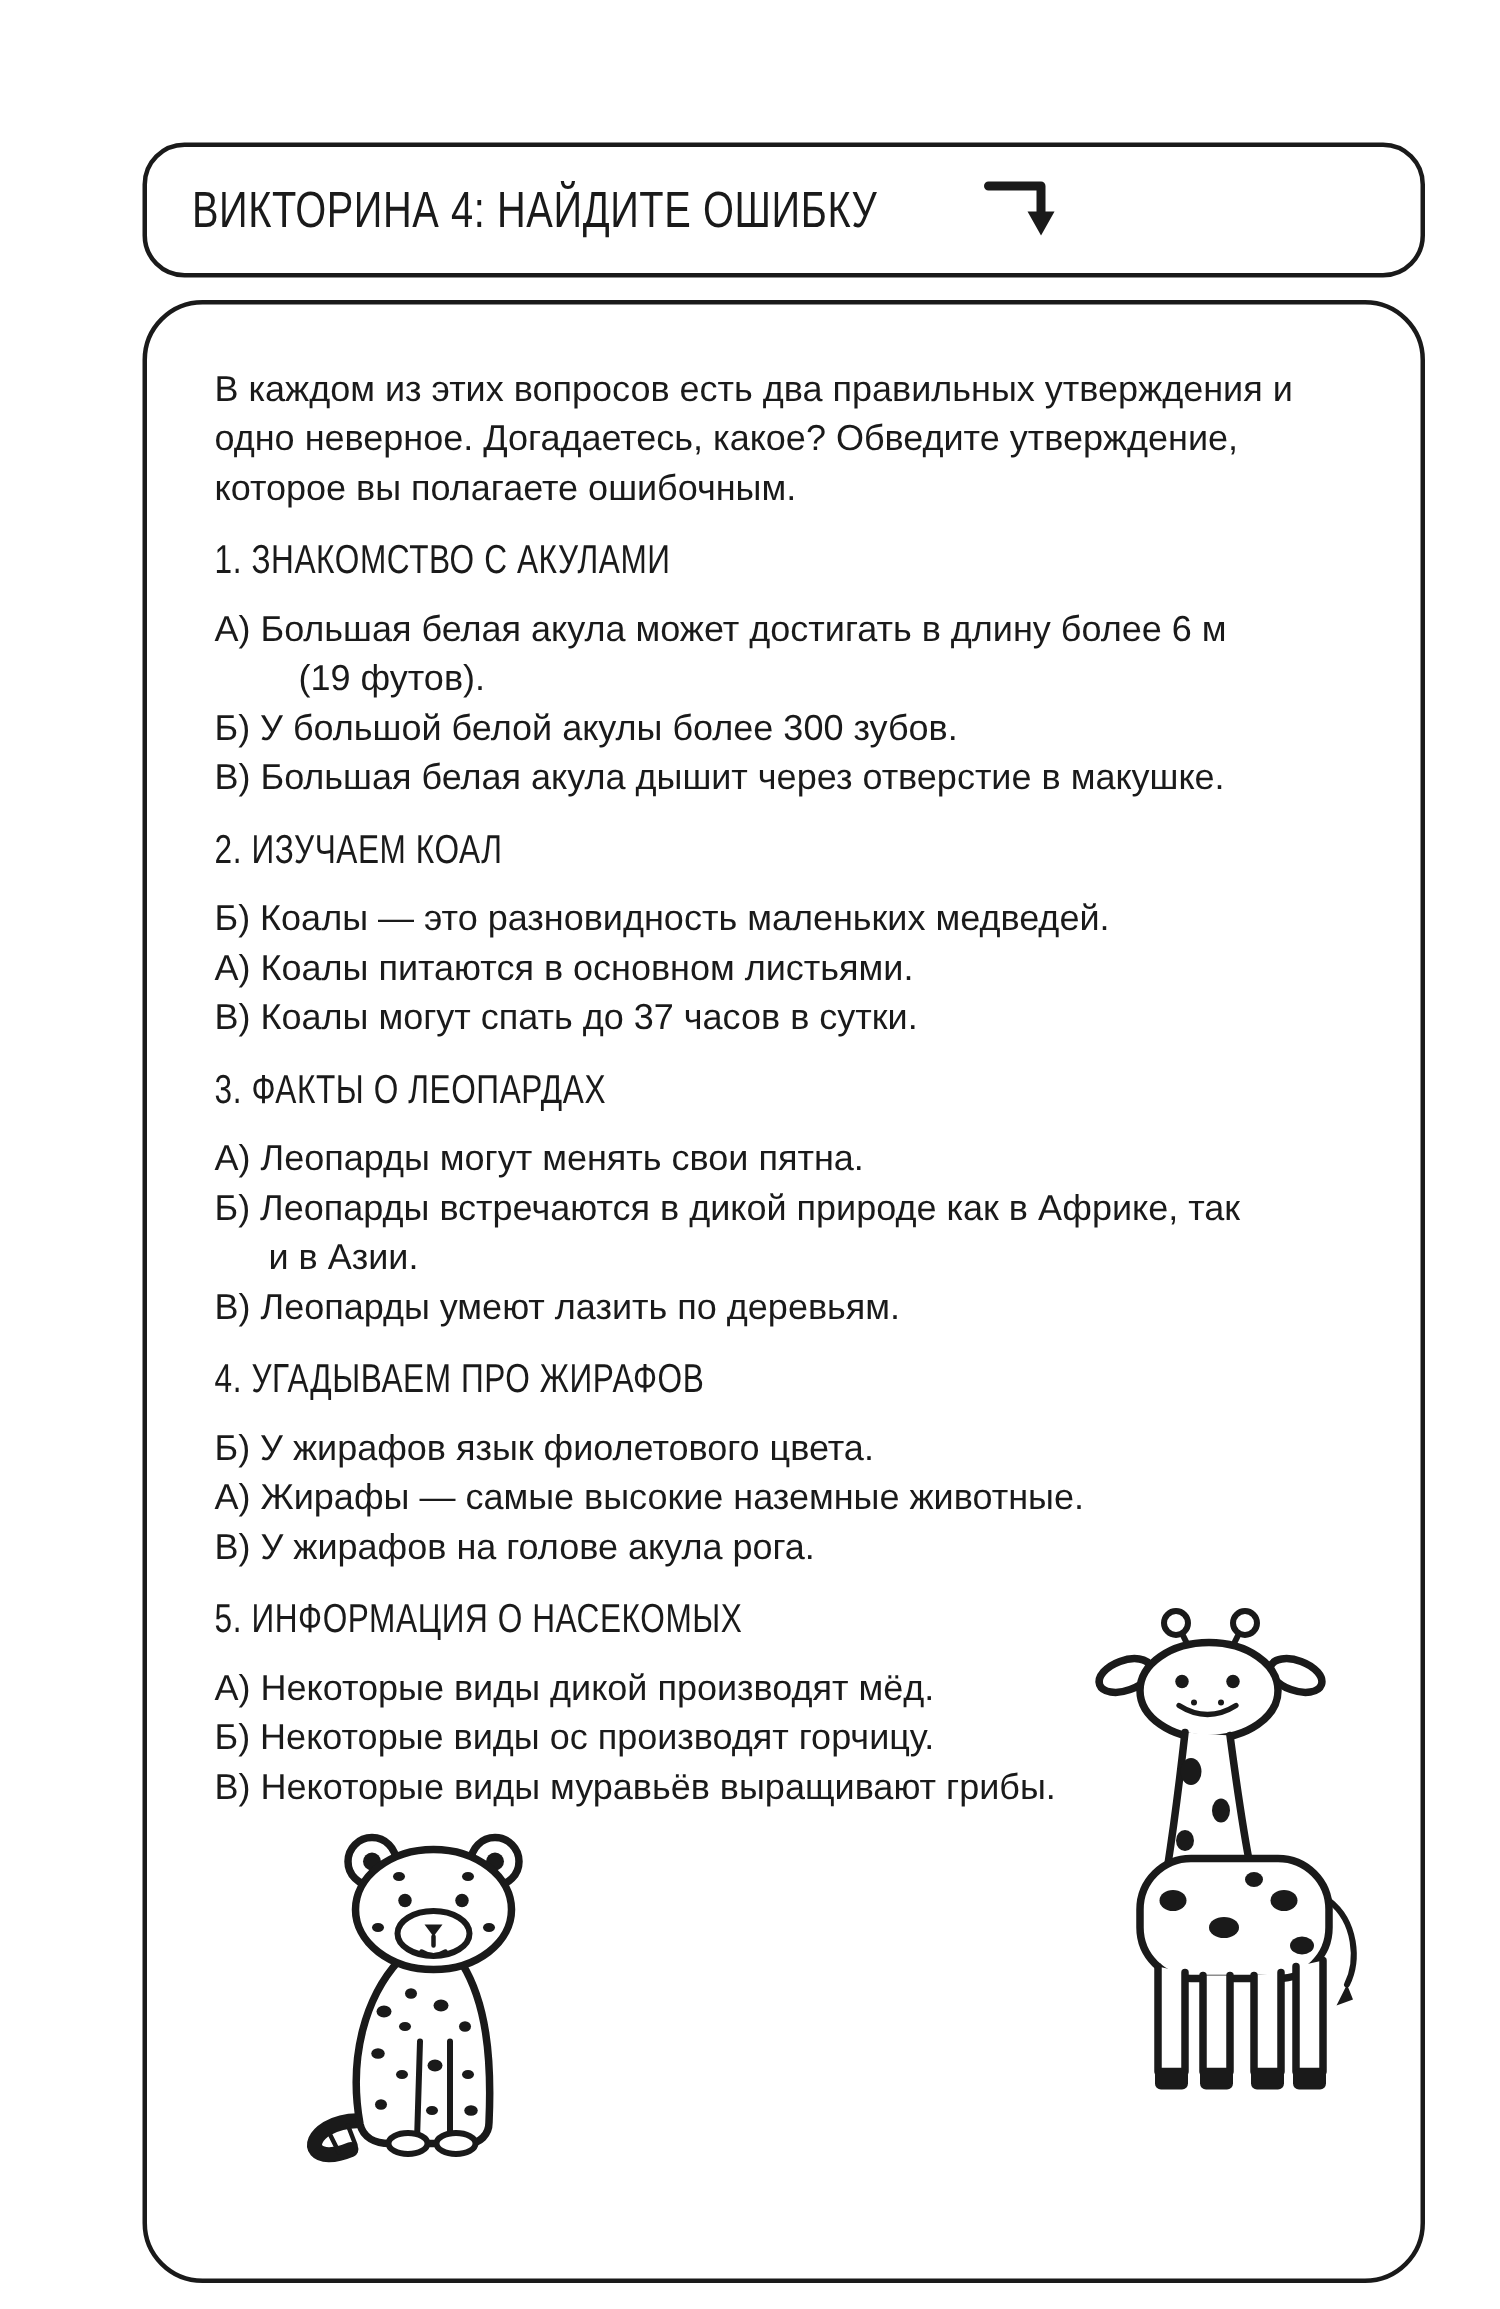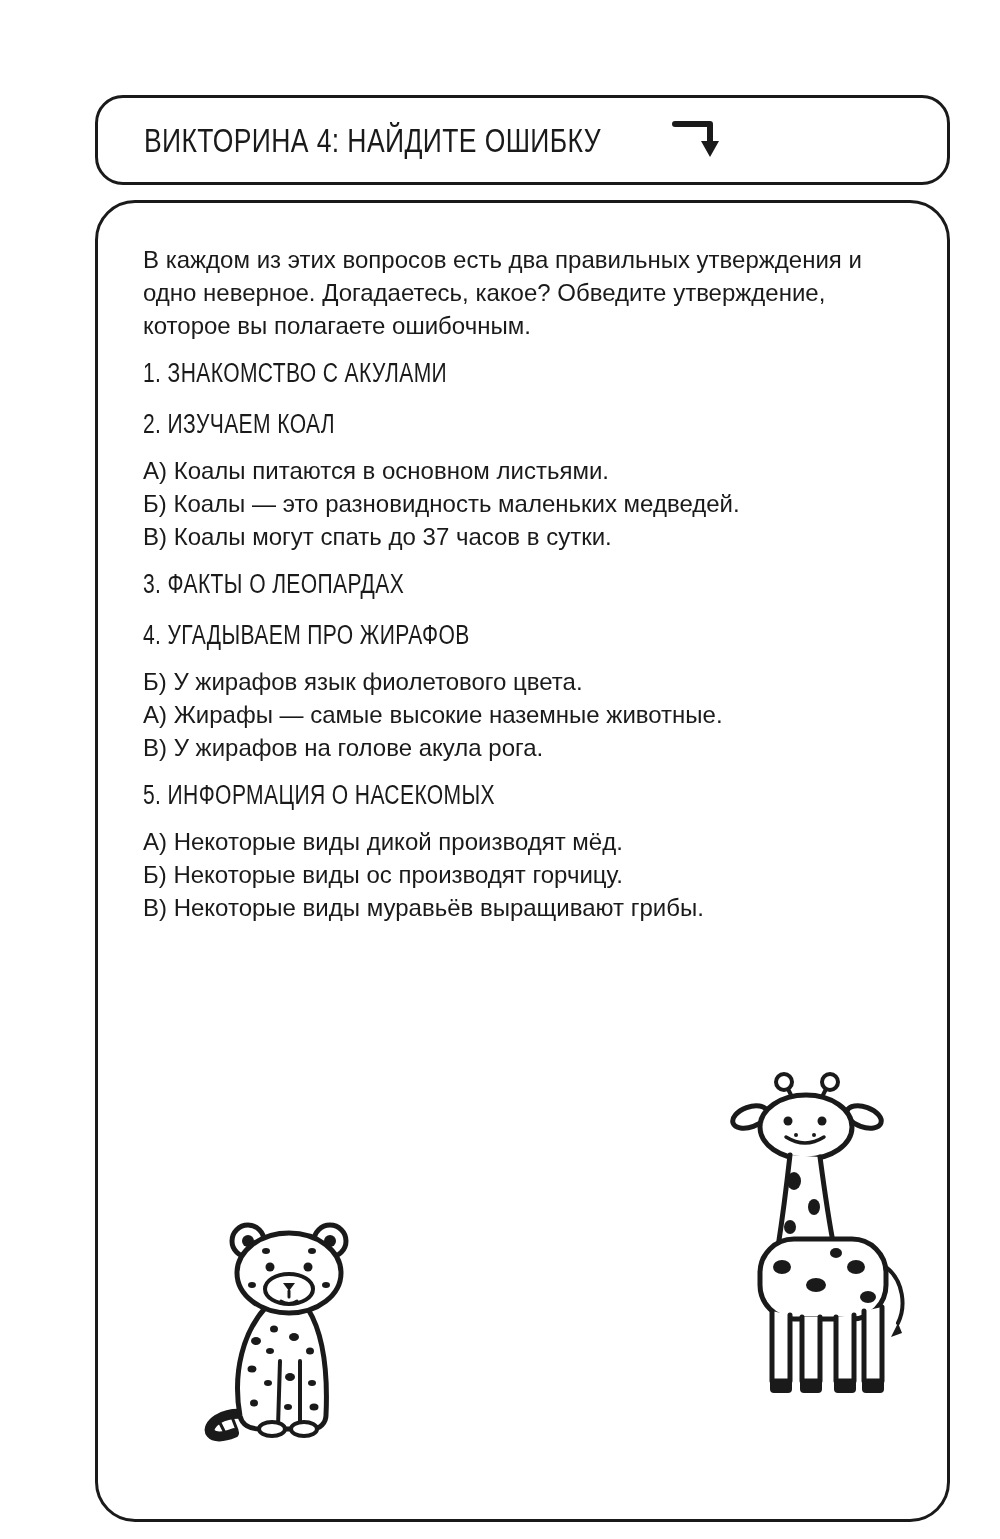--- a/index.html
+++ b/index.html
@@ -22,21 +22,21 @@
     position: absolute;
     left: 95px;
     top: 95px;
     width: 855px;
     height: 90px;
     border: 3px solid #1a1a1a;
     border-radius: 28px;
     box-sizing: border-box;
     display: flex;
     align-items: center;
-    padding: 0 46px;
+    padding: 0 30px;
     background: #ffffff;
   }
   .header-title {
     font-size: 34px;
     font-weight: normal;
     letter-spacing: 0.5px;
     transform: scaleX(0.78);
     transform-origin: left center;
     display: inline-block;
     white-space: nowrap;
@@ -133,33 +133,45 @@
       </svg>
     </span>
   </div>
 
   <div class="content-box">
 
     <p class="intro">В каждом из этих вопросов есть два правильных утверждения и одно неверное. Догадаетесь, какое? Обведите утверждение, которое вы полагаете ошибочным.</p>
 
     <div class="section">
       <div class="section-heading">1. ЗНАКОМСТВО С АКУЛАМИ</div>
+      <div class="options">
+        <div class="option">А) Большая белая акула может достигать в длину более 6 м
+   (19 футов).</div>
+        <div class="option">Б) У большой белой акулы более 300 зубов.</div>
+        <div class="option">В) Большая белая акула дышит через отверстие в макушке.</div>
+      </div>
     </div>
 
     <div class="section">
       <div class="section-heading">2. ИЗУЧАЕМ КОАЛ</div>
       <div class="options">
+        <div class="option">Б) Коалы — это разновидность маленьких медведей.</div>
         <div class="option">А) Коалы питаются в основном листьями.</div>
-        <div class="option">Б) Коалы — это разновидность маленьких медведей.</div>
         <div class="option">В) Коалы могут спать до 37 часов в сутки.</div>
       </div>
     </div>
 
     <div class="section">
       <div class="section-heading">3. ФАКТЫ О ЛЕОПАРДАХ</div>
+      <div class="options">
+        <div class="option">А) Леопарды могут менять свои пятна.</div>
+        <div class="option">Б) Леопарды встречаются в дикой природе как в Африке, так
+и в Азии.</div>
+        <div class="option">В) Леопарды умеют лазить по деревьям.</div>
+      </div>
     </div>
 
     <div class="section">
       <div class="section-heading">4. УГАДЫВАЕМ ПРО ЖИРАФОВ</div>
       <div class="options">
         <div class="option">Б) У жирафов язык фиолетового цвета.</div>
         <div class="option">А) Жирафы — самые высокие наземные животные.</div>
         <div class="option">В) У жирафов на голове акула рога.</div>
       </div>
     </div>

